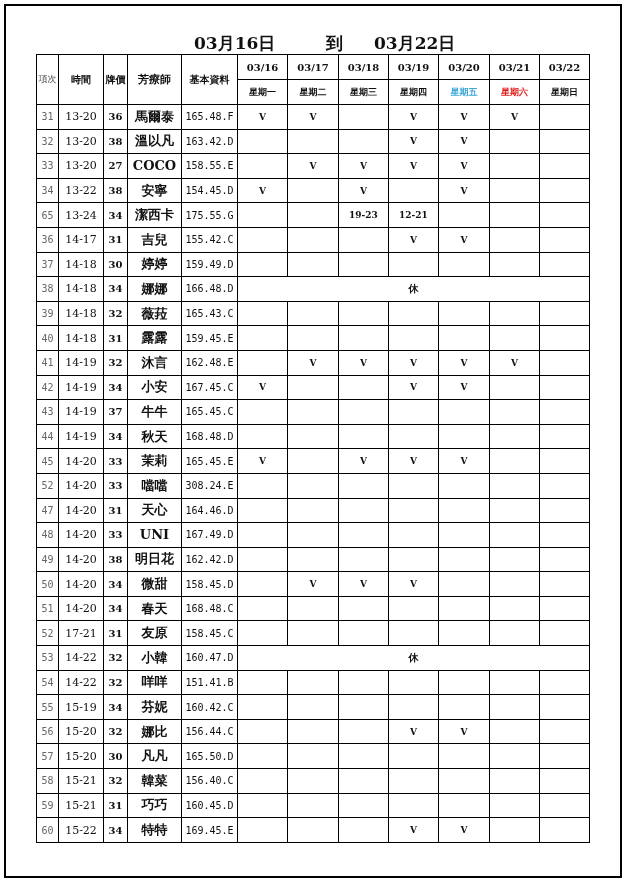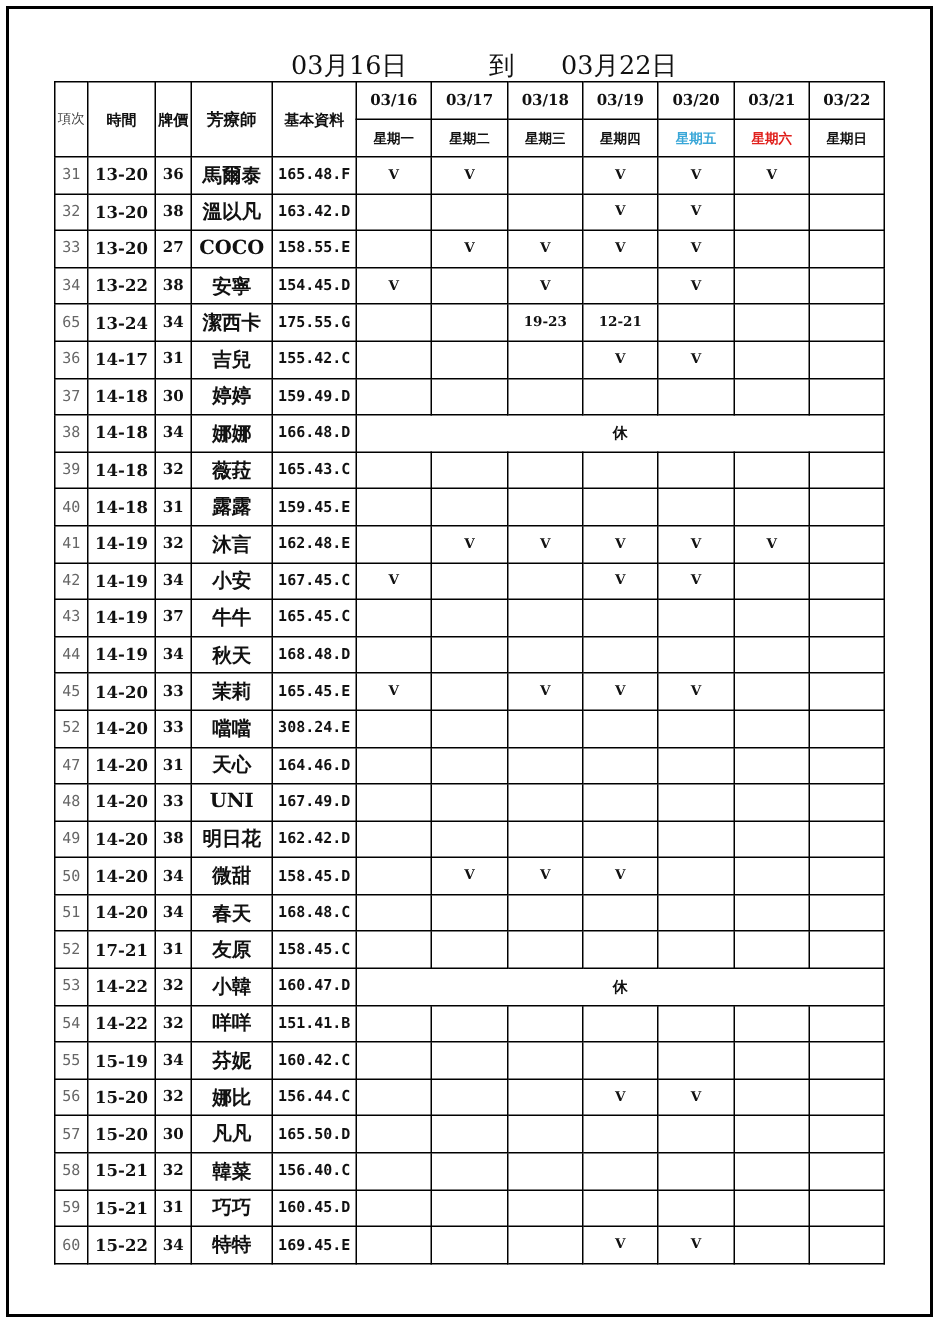--- a/index.html
+++ b/index.html
@@ -1,38 +1,38 @@
 <!DOCTYPE html>
 <html><head>
 <meta charset="utf-8">
 <style>
   html, body { margin:0; padding:0; background:#ffffff; }
   body { width:626px; height:883px; position:relative; overflow:hidden;
          font-family:"DejaVu Serif","Liberation Serif",serif; color:#111; }
   .page-frame { position:absolute; left:4px; top:4px; width:614px; height:870px;
                 border:2px solid #000; box-sizing:content-box; }
   .title-row { position:absolute; top:32px; left:190px; width:300px; height:24px;
-               font-weight:normal; font-size:17px; white-space:nowrap; }
+               font-weight:bold; font-size:17px; white-space:nowrap; }
   .title-row span { position:absolute; top:0; }
   .t-from { left:4px; }
   .t-to { left:136px; }
   .t-end { left:184px; }
   table.sched { position:absolute; left:36px; top:54px; border-collapse:collapse;
                 table-layout:fixed; width:553px; }
   table.sched td, table.sched th { border:1.5px solid #000; padding:0; text-align:center;
                 vertical-align:middle; overflow:hidden; white-space:nowrap; }
   th { font-weight:bold; font-size:10px;margin-top:14px; }
   th.date-h { height:24px; }
   th.wk-h { height:24px; font-size:9px; }
   td { height:23.6px; font-size:10px; }
   td.idx { color:#666; font-size:10px; font-weight:normal; font-family:"DejaVu Sans Mono","Liberation Mono",monospace; }
-  td.time { font-weight:bold; font-size:11px; }
+  td.time { font-weight:normal; font-size:11px; }
   td.price { font-weight:bold; font-size:10px; }
   td.name { font-weight:bold; font-size:13px; }
-  td.info { font-weight:bold; font-size:10px; font-family:"DejaVu Sans Mono","Liberation Mono",monospace; }
+  td.info { font-weight:normal; font-size:10px; font-family:"DejaVu Sans Mono","Liberation Mono",monospace; }
   td.mark { font-weight:bold; font-size:9px; }
   td.off { font-weight:bold; font-size:10px; }
   .wk-fri { color:#3aa7d8; }
   .wk-sat { color:#e0201c; }
 </style>
 </head>
 <body>
 
 <div class="page-frame"></div>
 

